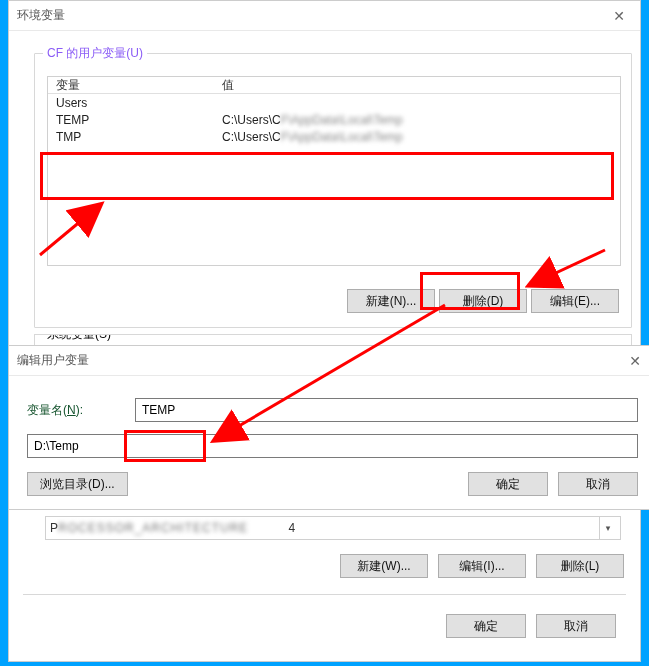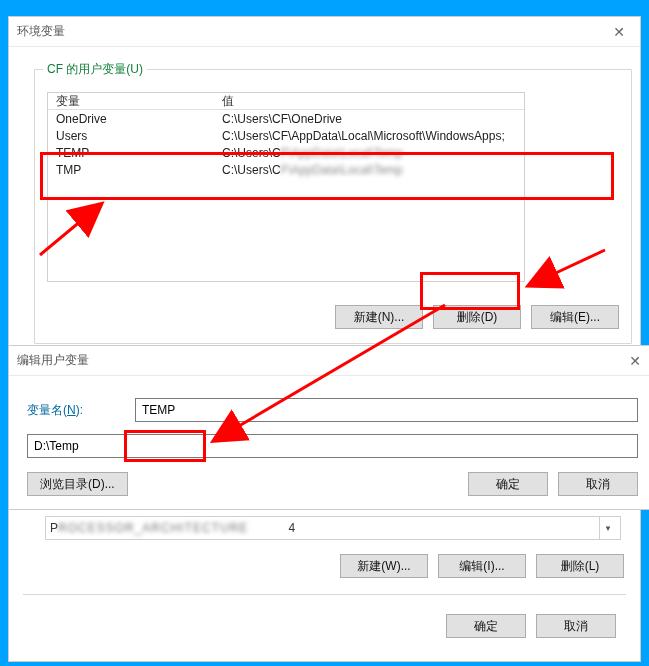--- a/index.html
+++ b/index.html
@@ -10,21 +10,21 @@
     background: #00a2ff;
     width: 649px;
     height: 666px;
     position: relative;
     overflow: hidden;
   }
 
   
   .dlg-env {
     position: absolute;
-    left: 8px; top: 16px;
+    left: 8px; top: 0;
     width: 633px; height: 620px;
     background: #fff;
     border: 1px solid #ccc;
   }
   .titlebar {
     height: 30px;
     display: flex; align-items: center;
     padding: 0 8px;
     border-bottom: 1px solid #e9e9e9;
     color: #555;
@@ -39,26 +39,26 @@
 
   .group {
     position: absolute;
     left: 25px; top: 52px;
     width: 598px; height: 275px;
     border: 1px solid #d8d8d8;
     border-radius: 1px;
   }
   .group-label {
     position: absolute; top: -9px; left: 8px;
-    background: #fff; padding: 0 4px; color: #15803d;
+    background: #fff; padding: 0 4px; color: #8b5cf6;
   }
   .table {
     position: absolute;
     left: 12px; top: 22px;
-    width: 478px; height: 190px;
+    width: 574px; height: 190px;
     border: 1px solid #d0d0d0;
     background: #fff;
   }
   .th-row, .td-row {
     display: flex;
     height: 17px;
     align-items: center;
   }
   .th-row { border-bottom: 1px solid #e0e0e0; color:#333; }
   .col-var { width: 170px; padding-left: 8px; }
@@ -73,21 +73,21 @@
     border: 1px solid #adadad;
     font-size: 12px; color: #111;
     cursor: default;
   }
 
   .user-btns {
     position: absolute;
     left: 0; bottom: 14px;
     width: 100%;
     display: flex; justify-content: flex-end;
-    padding-right: 12px; gap: 10px;
+    padding-right: 12px; gap: 4px;
   }
 
   .sysgroup-cutoff {
     position: absolute;
     left: 25px; top: 333px;
     width: 598px; height: 12px;
     border-top: 1px solid #d8d8d8;
     border-left: 1px solid #d8d8d8;
     border-right: 1px solid #d8d8d8;
     overflow: hidden;
@@ -105,21 +105,21 @@
     border: 1px solid #ccc;
     margin-left: 8px;
   }
   .edit-body { position:absolute; left:0; top:30px; right:0; bottom:0; }
   .form-row {
     position:absolute; left:18px; right:18px;
     display:flex; align-items:center;
   }
   .form-row.r1 { top: 22px; }
   .form-row.r2 { top: 58px; }
-  .form-label { width: 108px; color:#0369a1; }
+  .form-label { width: 108px; color:#14532d; }
   .form-label u { text-decoration: underline; }
   .form-input {
     flex:1; height:24px;
     border:1px solid #7a7a7a;
     padding: 0 6px;
     font-family: inherit; font-size:12px;
     background:#fff;
   }
   .edit-btns-left {
     position:absolute; left:18px; top: 96px;
@@ -212,26 +212,21 @@
 
   <div class="group">
     <span class="group-label">CF 的用户变量(U)</span>
 
     <div class="table">
       <div class="th-row">
         <div class="col-var">变量</div>
         <div class="col-val">值</div>
       </div>
       <div class="td-row">
-        <div class="col-var">OneDrive</div>
-        <div class="col-val">C:\Users\CF\OneDrive</div>
-      </div>
-      <div class="td-row">
         <div class="col-var">Users</div>
-        <div class="col-val">C:\Users\CF\AppData\Local\Microsoft\WindowsApps;</div>
       </div>
       <div class="td-row">
         <div class="col-var">TEMP</div>
         <div class="col-val">
           <span>C:\Users\C</span><span class="blurred">F\AppData\Local\Temp</span>
         </div>
       </div>
       <div class="td-row">
         <div class="col-var">TMP</div>
         <div class="col-val">

